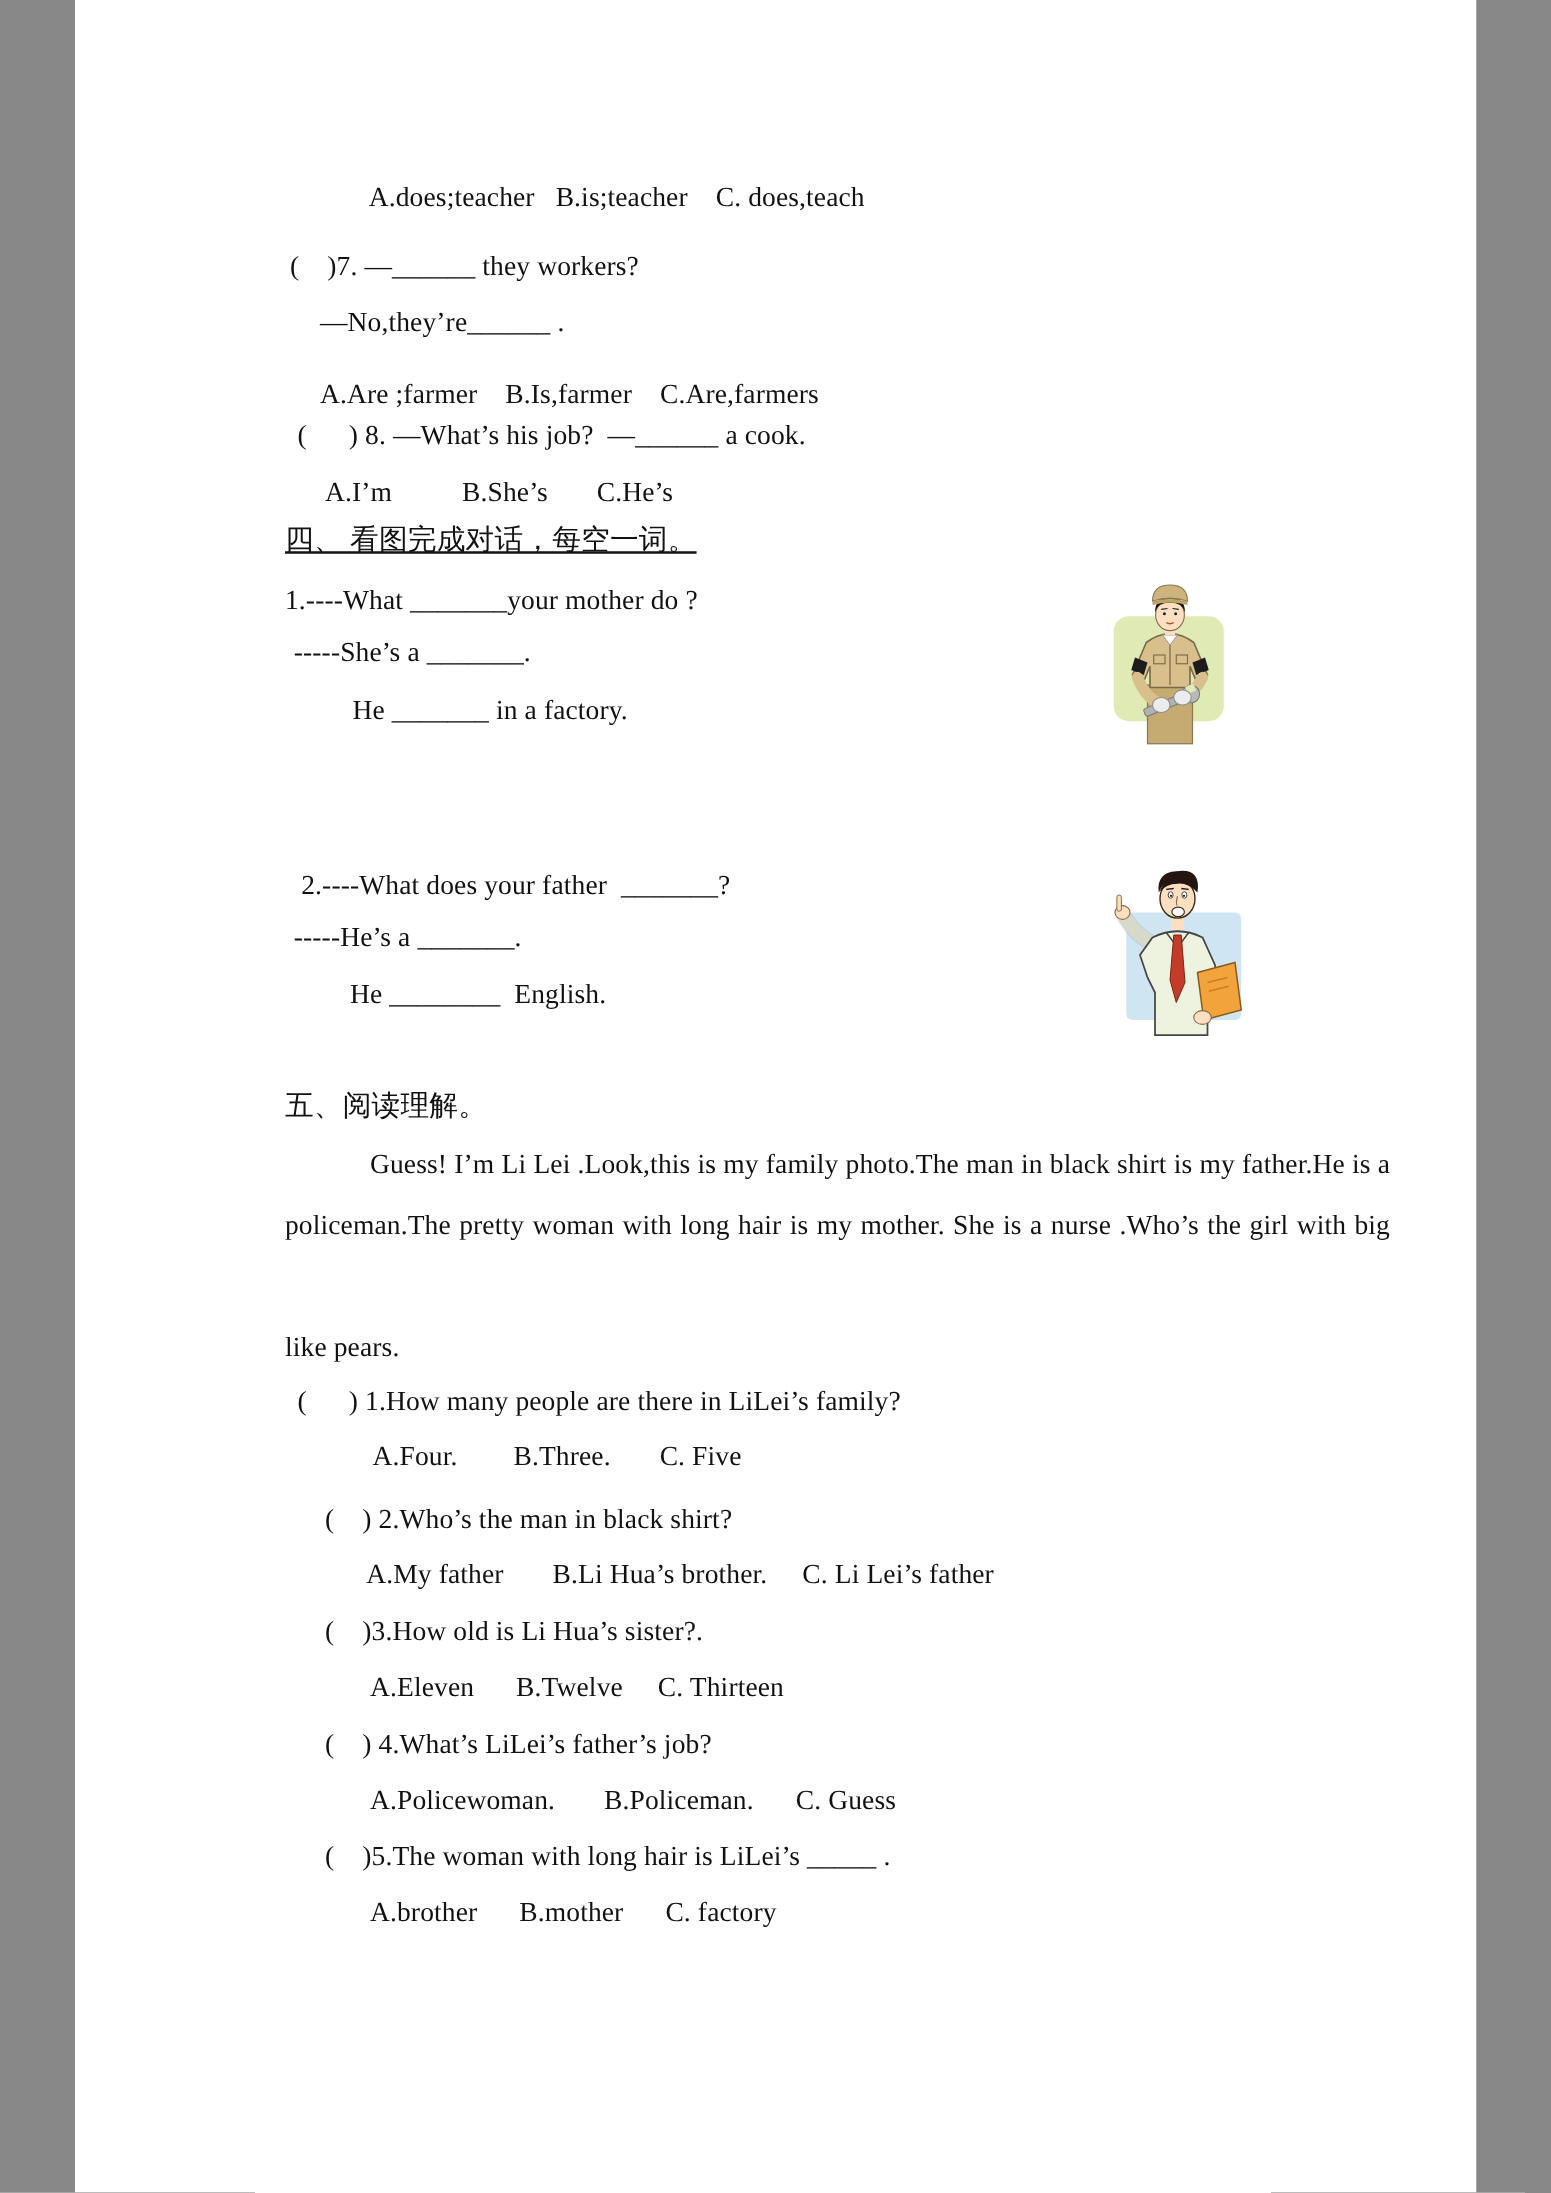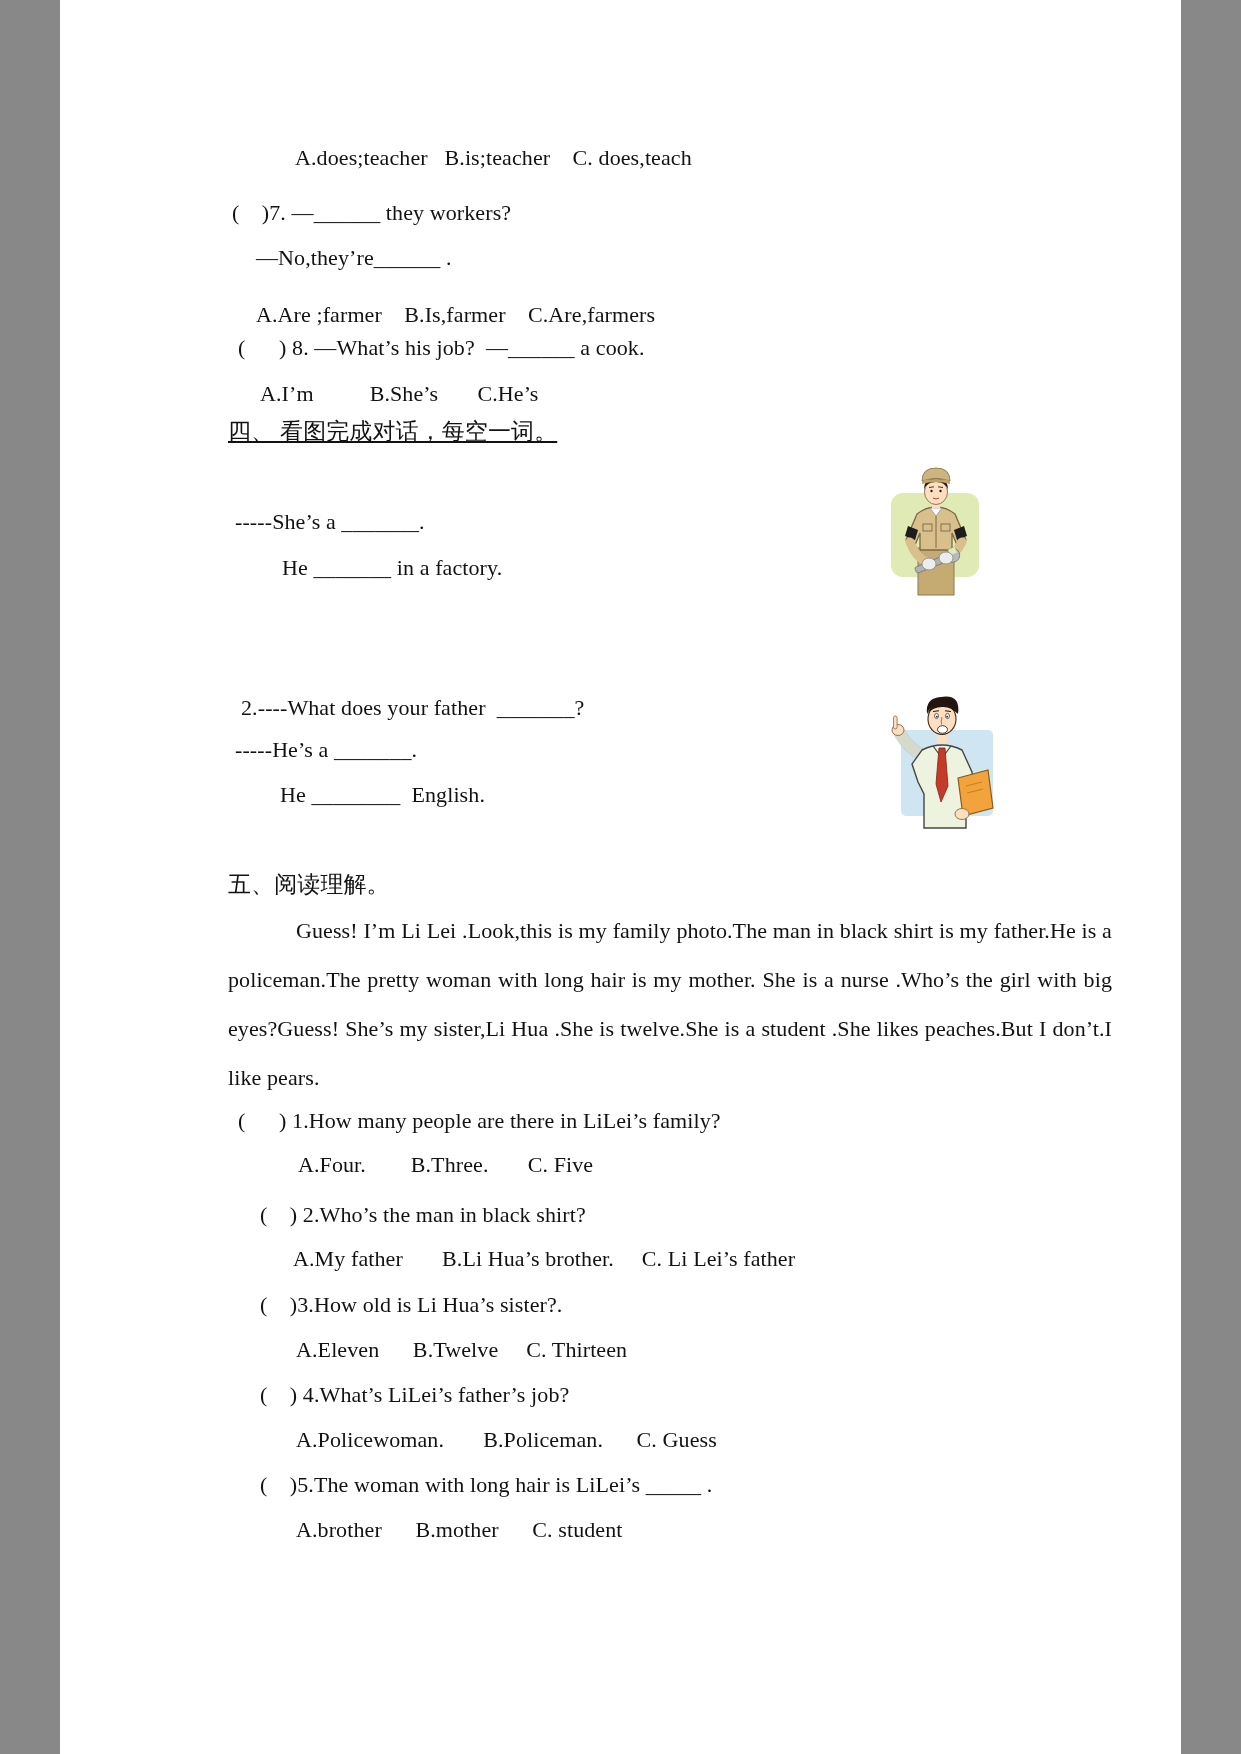--- a/index.html
+++ b/index.html
@@ -38,20 +38,21 @@
 
   <div class="line" style="left:235px; top:143px;">A.does;teacher   B.is;teacher    C. does,teach</div>
   <div class="line" style="left:172px; top:198px;">(    )7. —______ they workers?</div>
   <div class="line" style="left:196px; top:243px;">—No,they’re______ .</div>
   <div class="line" style="left:196px; top:300px;">A.Are ;farmer    B.Is,farmer    C.Are,farmers</div>
   <div class="line" style="left:178px; top:333px;">(      ) 8. —What’s his job?  —______ a cook.</div>
   <div class="line" style="left:200px; top:379px;">A.I’m          B.She’s       C.He’s</div>
 
   <div class="line cjk" style="left:168px; top:417px;text-decoration:underline;">四、 看图完成对话，每空一词。</div>
 
+  <div class="line" style="left:168px; top:465px;">1.----What _______your mother do ?</div>
   <div class="line" style="left:175px; top:507px;">-----She’s a _______.</div>
   <div class="line" style="left:222px; top:553px;">He _______ in a factory.</div>
 
   <div class="figure" style="left:826px; top:462px;" title="factory worker holding a wrench">
     <svg width="102" height="138" viewBox="0 0 102 138">
       <rect x="5" y="31" width="88" height="84" rx="12" fill="#dfeab4"></rect>
 
       <rect x="32" y="86" width="36" height="47" fill="#c5ab72" stroke="#8a7a50" stroke-width="1"></rect>
 
       <path d="M31,52 L20,78 L29,83 L34,71 L34,88 L66,88 L66,71 L71,83 L80,78 L69,52 Q60,45 50,45 Q40,45 31,52 Z" fill="#d8bf8c" stroke="#7a6a45" stroke-width="1.3"></path>
@@ -133,27 +134,26 @@
       <path d="M67,20.8 L73,21.5" stroke="#241510" stroke-width="1.1" fill="none"></path>
       <path d="M64,27 Q62.6,32 63.6,34.5" stroke="#8a6a4a" stroke-width="0.9" fill="none"></path>
       <ellipse cx="64.5" cy="39.5" rx="5" ry="3.8" fill="#fff" stroke="#3a2a1a" stroke-width="0.9"></ellipse>
     </svg>
   </div>
 
   <div class="line cjk" style="left:168px; top:870px;">五、阅读理解。</div>
 
   <div class="line para para-first" style="left:168px; top:916px;">Guess! I’m Li Lei .Look,this is my family photo.The man in black shirt is my father.He is a</div>
   <div class="line para" style="left:168px; top:965px;">policeman.The pretty woman with long hair is my mother. She is a nurse .Who’s the girl with big</div>
-  <div class="line para" style="left:168px; top:1014px;">eyes?Guess! She’s my sister,Li Hua .She is twelve.She is a student .She likes peaches.But I don’t.I</div>
   <div class="line para para-left" style="left:168px; top:1063px;">like pears.</div>
 
   <div class="line" style="left:178px; top:1106px;">(      ) 1.How many people are there in LiLei’s family?</div>
   <div class="line" style="left:238px; top:1150px;">A.Four.        B.Three.       C. Five</div>
   <div class="line" style="left:200px; top:1200px;">(    ) 2.Who’s the man in black shirt?</div>
   <div class="line" style="left:233px; top:1244px;">A.My father       B.Li Hua’s brother.     C. Li Lei’s father</div>
   <div class="line" style="left:200px; top:1290px;">(    )3.How old is Li Hua’s sister?.</div>
   <div class="line" style="left:236px; top:1335px;">A.Eleven      B.Twelve     C. Thirteen</div>
   <div class="line" style="left:200px; top:1380px;">(    ) 4.What’s LiLei’s father’s job?</div>
   <div class="line" style="left:236px; top:1425px;">A.Policewoman.       B.Policeman.      C. Guess</div>
   <div class="line" style="left:200px; top:1470px;">(    )5.The woman with long hair is LiLei’s _____ .</div>
-  <div class="line" style="left:236px; top:1515px;">A.brother      B.mother      C. student</div>
+  <div class="line" style="left:236px; top:1515px;">A.brother      B.mother      C. factory</div>
 
 </div>
 
 </body></html>

